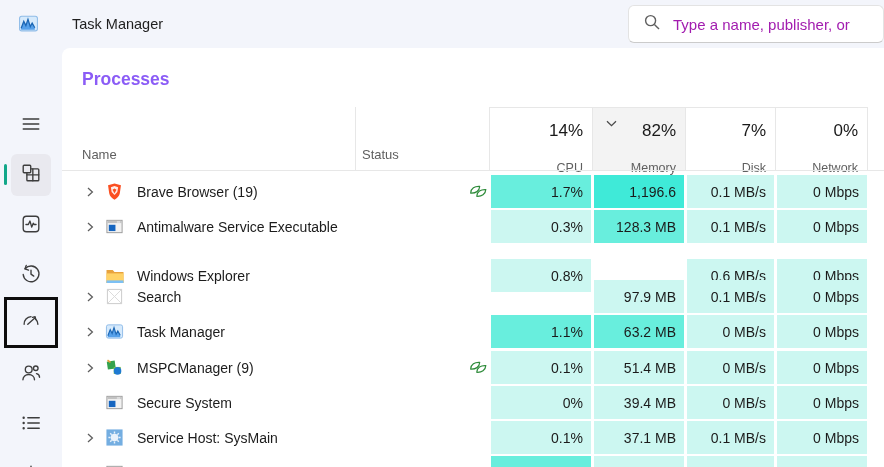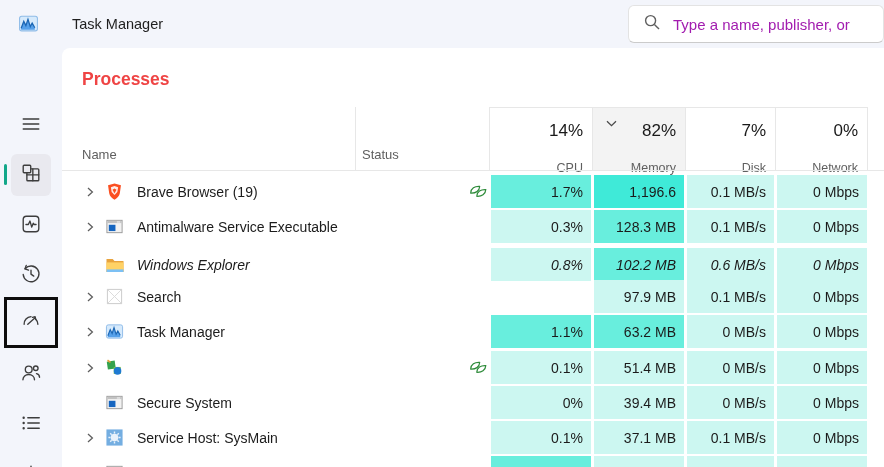--- a/index.html
+++ b/index.html
@@ -16,21 +16,21 @@
   
   .sidebar { position:absolute; left:0; top:48px; width:62px; bottom:0; }
   .side-item { position:absolute; left:0; width:62px; height:50px; display:flex; align-items:center; justify-content:center; }
   .side-item svg { stroke:#3d3d3d; fill:none; stroke-width:1.5; stroke-linecap:round; stroke-linejoin:round; }
   .sel-pill { position:absolute; left:11px; top:106px; width:40px; height:42px; background:#e9e9ef; border-radius:6px; }
   .sel-accent { position:absolute; left:4px; top:116px; width:3px; height:21px; border-radius:3px; background:var(--accent); }
   .anno-box { position:absolute; left:4px; top:249px; width:54px; height:51px; border:3px solid #0d0d0d; background:transparent; }
 
   
   .panel { position:absolute; left:62px; top:48px; width:822px; height:419px; background:#fff; border-top-left-radius:8px; overflow:hidden; }
-  .page-title { position:absolute; left:20px; top:21px; font-size:17.5px; font-weight:700; color:#ef4444; }
+  .page-title { position:absolute; left:20px; top:21px; font-size:17.5px; font-weight:700; color:#8b5cf6; }
 
   
   .hdr-bottom { position:absolute; left:0; top:122px; width:822px; height:1px; background:#e7e7e7; }
   .hdr-name { position:absolute; left:20px; top:99px; font-size:13px; color:#5f5f5f; }
   .hdr-status { position:absolute; left:300px; top:99px; font-size:13px; color:#5f5f5f; }
   .status-sep { position:absolute; left:293px; top:59px; width:1px; height:63px; background:#e7e7e7; }
   .hcell { position:absolute; top:59px; height:63px; border-left:1px solid #e7e7e7; border-top:1px solid #e7e7e7; padding-right:9px; text-align:right; }
   .hcell.last { border-right:1px solid #e7e7e7; }
   .hcell .pct { display:block; margin-top:13px; font-size:17px; color:#191919; }
   .hcell .lbl { display:block; margin-top:20px; font-size:12.5px; color:#5f5f5f; }
@@ -201,29 +201,28 @@
               <rect x="2.5" y="4" width="15" height="2.4" fill="#c2c2c2"></rect>
               <rect x="12.5" y="4.8" width="3.6" height=".9" fill="#fff"></rect>
               <rect x="4" y="8.2" width="7" height="6.6" fill="#1565c0"></rect>
             </svg></span>
           <span class="pname">Antimalware Service Executable</span>
           <div class="cell c-cpu heat-light">0.3%</div>
           <div class="cell c-mem heat-medium">128.3 MB</div>
           <div class="cell c-disk heat-light">0.1 MB/s</div>
           <div class="cell c-net heat-light">0 Mbps</div>
         </div>
-        <div class="prow" style="top: 76px; font-style: italic;">
+        <div class="prow" style="top: 87px;">
           <span class="picon"><svg viewBox="0 0 20 20" width="20" height="20">
               <path d="M1.5 4h6.2l1.8 2h9V17h-17Z" fill="#e8a33d"></path>
               <path d="M1.5 7.4h17V17h-17Z" fill="#ffd266"></path>
               <path d="M1.5 14.4h17V17h-17Z" fill="#7cc0f4"></path>
             </svg></span>
           <span class="pname">Windows Explorer</span>
           <div class="cell c-cpu heat-light">0.8%</div>
-          <div class="cell c-mem heat-medium">102.2 MB</div>
           <div class="cell c-disk heat-light">0.6 MB/s</div>
           <div class="cell c-net heat-light">0 Mbps</div>
         </div>
         <div class="prow" style="top: 108.6px;">
           <span class="chev">
             <svg width="9" height="12" viewBox="0 0 9 12" fill="none" stroke="#5f5f5f" stroke-width="1.3">
               <path d="M2 2l4.4 4L2 10"></path>
             </svg>
           </span>
           <span class="picon"><svg viewBox="0 0 20 20" width="19" height="19">
@@ -257,20 +256,21 @@
             <svg width="9" height="12" viewBox="0 0 9 12" fill="none" stroke="#5f5f5f" stroke-width="1.3">
               <path d="M2 2l4.4 4L2 10"></path>
             </svg>
           </span>
           <span class="picon"><svg viewBox="0 0 20 20" width="19" height="19">
               <rect x="2.4" y="3.2" width="8.4" height="8.4" fill="#34a24d" transform="rotate(-8 6.6 7.4)"></rect>
               <rect x="9.2" y="9.4" width="7.4" height="7.4" fill="#7ec24a"></rect>
               <circle cx="13.2" cy="13.6" r="4" fill="#1e7ad2"></circle>
               <path d="M2.6 2.4 5.8 4.6" stroke="#e0a13a" stroke-width="1.8"></path>
             </svg></span>
+          <span class="pname">MSPCManager (9)</span>
           <span class="leaf"><svg viewBox="0 0 20 20" width="19" height="19" fill="none" stroke="#2e8b3a" stroke-width="1.3">
               <path d="M1.8 11.6C2 6.6 6 4.4 11.2 4.7 11 9.7 7 11.9 1.8 11.6Z"></path>
               <path d="M8.2 15C8.4 10 12.4 7.8 17.6 8.1 17.4 13.1 13.4 15.3 8.2 15Z" fill="#ffffff"></path>
             </svg></span>
           <div class="cell c-cpu heat-light">0.1%</div>
           <div class="cell c-mem heat-light">51.4 MB</div>
           <div class="cell c-disk heat-light">0 MB/s</div>
           <div class="cell c-net heat-light">0 Mbps</div>
         </div>
         <div class="prow" style="top: 214.2px;">

